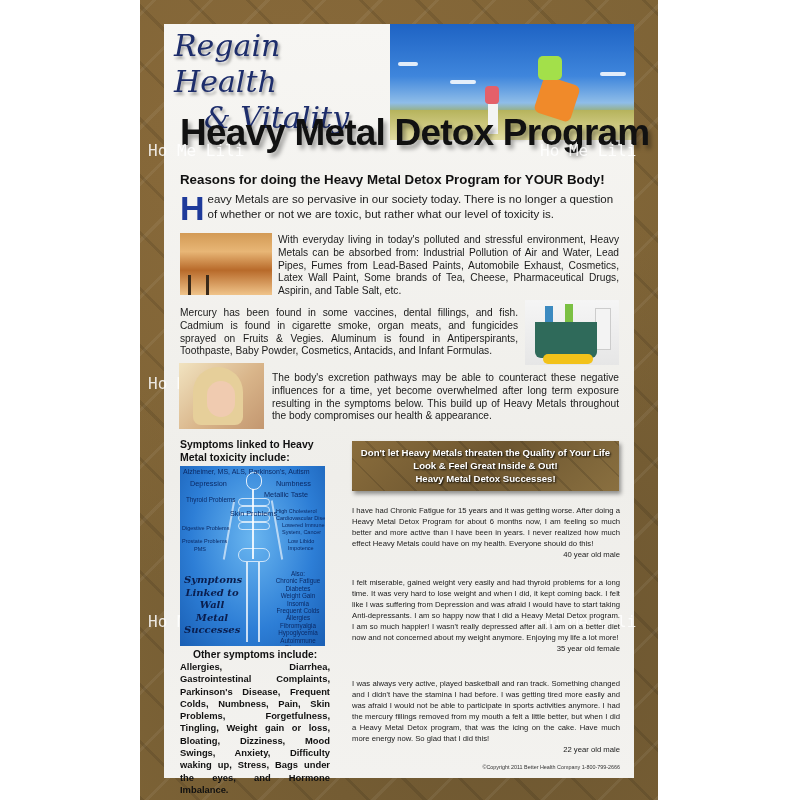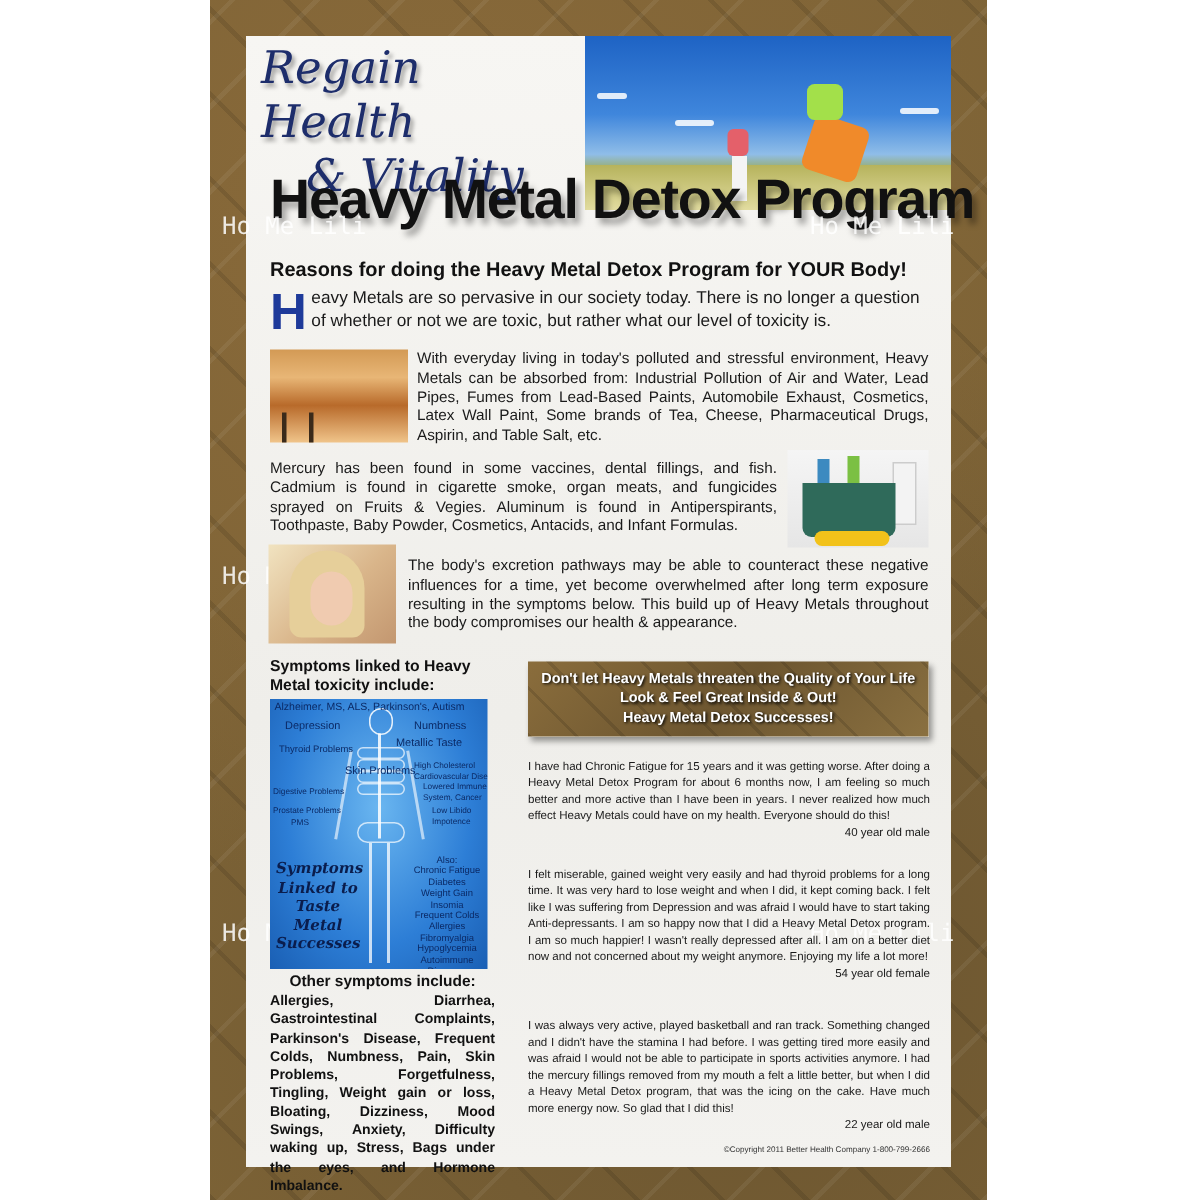--- a/index.html
+++ b/index.html
@@ -156,21 +156,21 @@
   <div class="lbl" style="left:2px;top:59px;font-size:5.5px;">Digestive Problems</div>
   <div class="lbl" style="left:102px;top:56px;font-size:5.5px;">Lowered Immune</div>
   <div class="lbl" style="left:102px;top:63px;font-size:5.5px;">System, Cancer</div>
   <div class="lbl" style="left:2px;top:72px;font-size:5.5px;">Prostate Problems</div>
   <div class="lbl" style="left:14px;top:80px;font-size:5.5px;">PMS</div>
   <div class="lbl" style="left:108px;top:72px;font-size:5.5px;">Low Libido</div>
   <div class="lbl" style="left:108px;top:79px;font-size:5.5px;">Impotence</div>
   <div class="script">
     <div>Symptoms</div>
     <div>Linked to</div>
-    <div>Taste</div>
+    <div>Wall</div>
     <div>Metal</div>
     <div>Successes</div>
   </div>
   <div class="also">
     <div>Also:</div>
     <div>Chronic Fatigue</div>
     <div>Diabetes</div>
     <div>Weight Gain</div>
     <div>Insomia</div>
     <div>Frequent Colds</div>
@@ -190,20 +190,20 @@
   <div>Look &amp; Feel Great Inside &amp; Out!</div>
   <div>Heavy Metal Detox Successes!</div>
 </div>
 
 <div class="testi" style="top:505px;">
   <span>I have had Chronic Fatigue for 15 years and it was getting worse.  After doing a Heavy Metal Detox Program for about 6 months now, I am feeling so much better and more active than I have been in years.  I never realized how much effect Heavy Metals could have on my health.  Everyone should do this!</span>
   <span class="who">40 year old male</span>
 </div>
 <div class="testi" style="top:577px;">
   <span>I felt miserable, gained weight very easily and had thyroid problems for a long time.  It was very hard to lose weight and when I did, it kept coming back.  I felt like I was suffering from Depression and was afraid I would have to start taking Anti-depressants.  I am so happy now that I did a Heavy Metal Detox program.  I am so much happier!  I wasn't really depressed after all.  I am on a better diet now and not concerned about my weight anymore.  Enjoying my life a lot more!</span>
-  <span class="who">54 year old female</span>
+  <span class="who">35 year old female</span>
 </div>
 <div class="testi" style="top:678px;">
   <span>I was always very active, played basketball and ran track.  Something changed and I didn't have the stamina I had before.  I was getting tired more easily and was afraid I would not be able to participate in sports activities anymore.  I had the mercury fillings removed from my mouth a felt a little better, but when I did a Heavy Metal Detox program, that was the icing on the cake.  Have much more energy now.  So glad that I did this!</span>
   <span class="who">22 year old male</span>
 </div>
 
 <div class="copyright">©Copyright 2011 Better Health Company 1-800-799-2666</div>
 
 </body></html>

